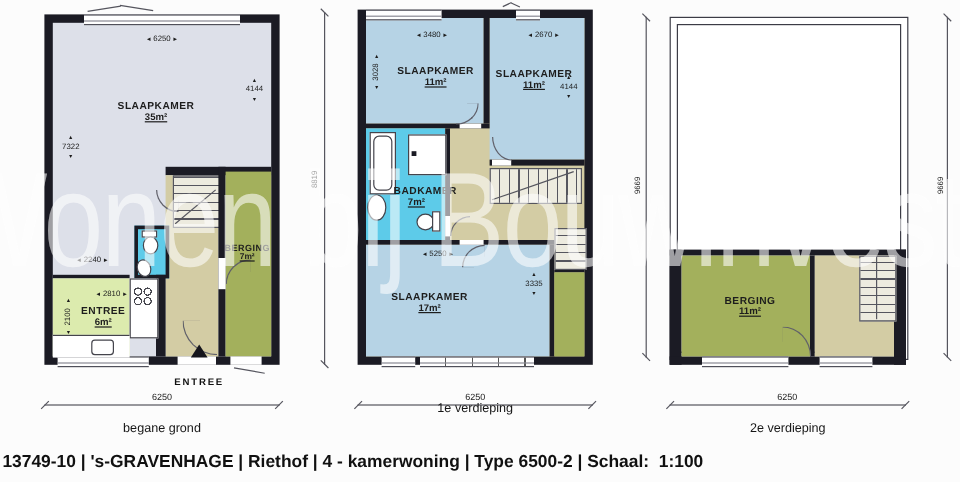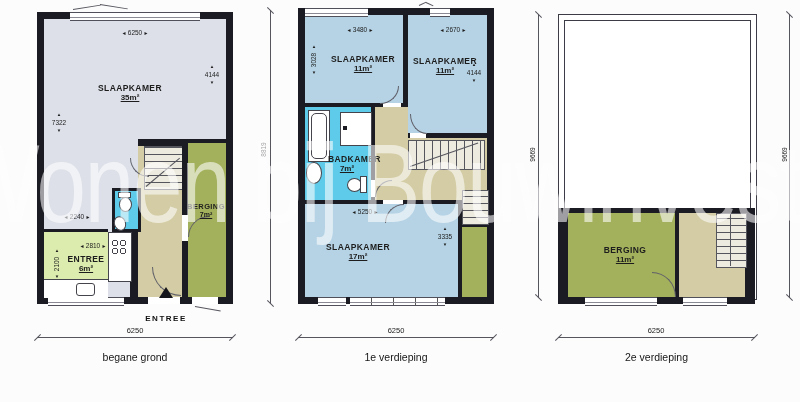--- a/index.html
+++ b/index.html
@@ -203,21 +203,21 @@
         <span class="num">4144</span>
       </div>
     <div class="dim-h" style="left:340px;top:208px;width:50px;"><span class="num">5250</span></div>
     <div class="dim-v" style="left:436px;top:226px;width:18px;">
         <span class="num">3335</span>
       </div>
     <div class="dimline-v" style="left:270px;top:10px;height:294px;"></div>
     <div class="vtext" style="left:245px;top:146px;width:36px;">8819</div>
     <div class="dim-plain" style="left:361px;top:326px;width:70px;">6250</div>
     <div class="dimline-h" style="left:298px;top:337px;width:196px;"></div>
-    <div class="plan-label" style="left:298px;top:351px;width:196px;">1e verdieping</div>
+    <div class="plan-label" style="left:298px;top:334px;width:196px;">1e verdieping</div>
   </div>
 
   <div>
     <div class="outline" style="left:558px;top:14px;width:197px;height:284px;"></div>
     <div class="outline" style="left:564px;top:20px;width:185px;height:272px;"></div>
     <div class="wall" style="left:558px;top:208px;width:197px;height:5px;"></div>
     <div class="wall" style="left:558px;top:208px;width:10px;height:96px;"></div>
     <div class="wall" style="left:745px;top:208px;width:10px;height:96px;"></div>
     <div class="wall" style="left:558px;top:297px;width:197px;height:7px;"></div>
     <div class="fill" style="left:568px;top:213px;width:107px;height:84px;background:var(--storage);"></div>
@@ -236,14 +236,15 @@
     <div class="vtext" style="left:514px;top:151px;width:36px;">9669</div>
     <div class="dimline-v" style="left:789px;top:14px;height:284px;"></div>
     <div class="vtext" style="left:766px;top:151px;width:36px;">9669</div>
     <div class="dim-plain" style="left:621px;top:326px;width:70px;">6250</div>
     <div class="dimline-h" style="left:558px;top:337px;width:197px;"></div>
     <div class="plan-label" style="left:558px;top:351px;width:197px;">2e verdieping</div>
   </div>
 
   <div class="watermark" style="left:-45px;top:128px;">Wonen bij Bouwinvest</div>
 
+  <div class="caption" style="left:2px;top:377px;">13749-10 | 's-GRAVENHAGE | Riethof | 4 - kamerwoning | Type 6500-2 | Schaal:  1:100</div>
 
 </div>
 
 </body></html>

